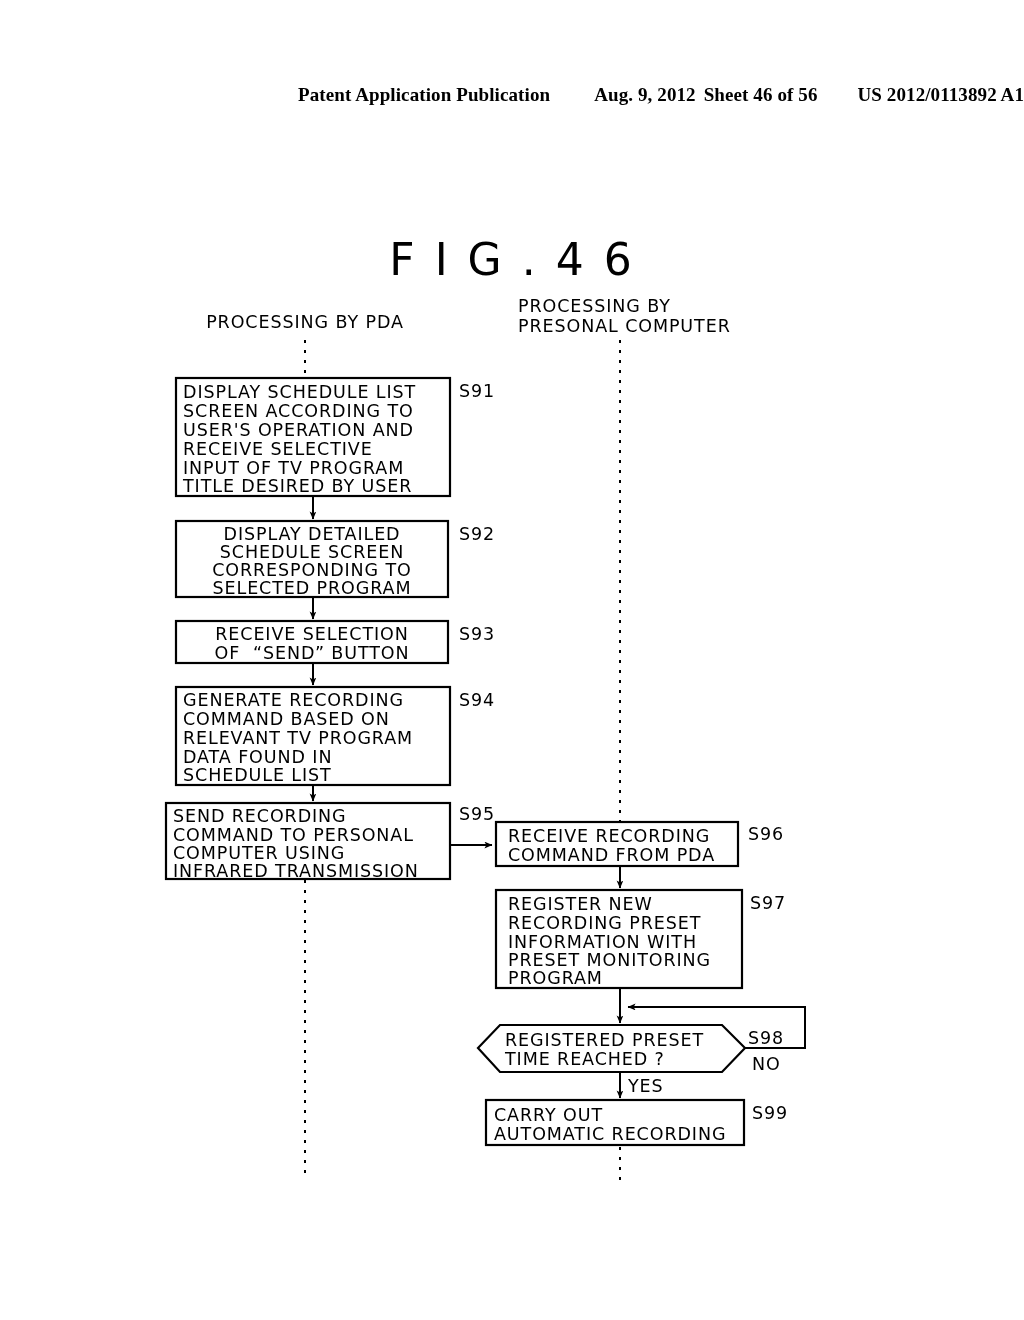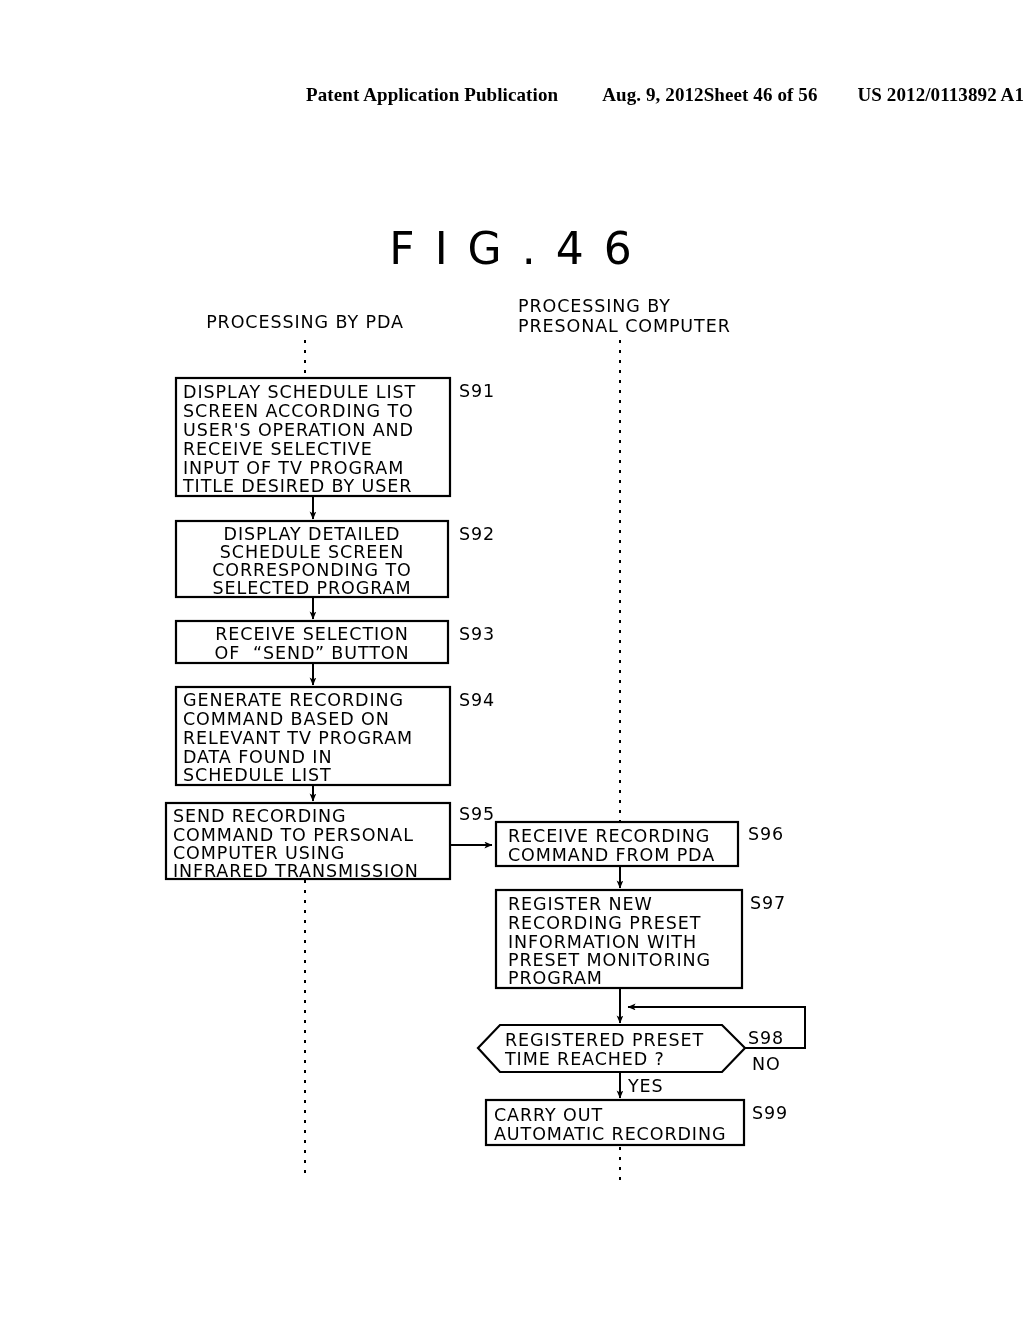--- a/index.html
+++ b/index.html
@@ -27,26 +27,26 @@
     align-items: baseline;
     justify-content: flex-end;
     font-family: "Liberation Serif", serif;
     font-weight: bold;
     font-size: 19px;
     letter-spacing: 0.1px;
     white-space: nowrap;
   }
   #patent-header .hd-pub { margin-right: 44px; }
   #patent-header .hd-date { margin-right: 0; }
-  #patent-header .hd-sheet { margin-right: 40px; }
+  #patent-header .hd-sheet { margin-right: 40px; margin-left: 8px; }
 
   
   #figure-title {
     position: absolute;
-    top: 223px;
+    top: 234px;
     left: 0;
     width: 1024px;
     text-align: center;
     font-family: "DejaVu Sans", sans-serif;
     font-size: 44px;
     letter-spacing: 3px;
     font-weight: 400;
   }
 
   

